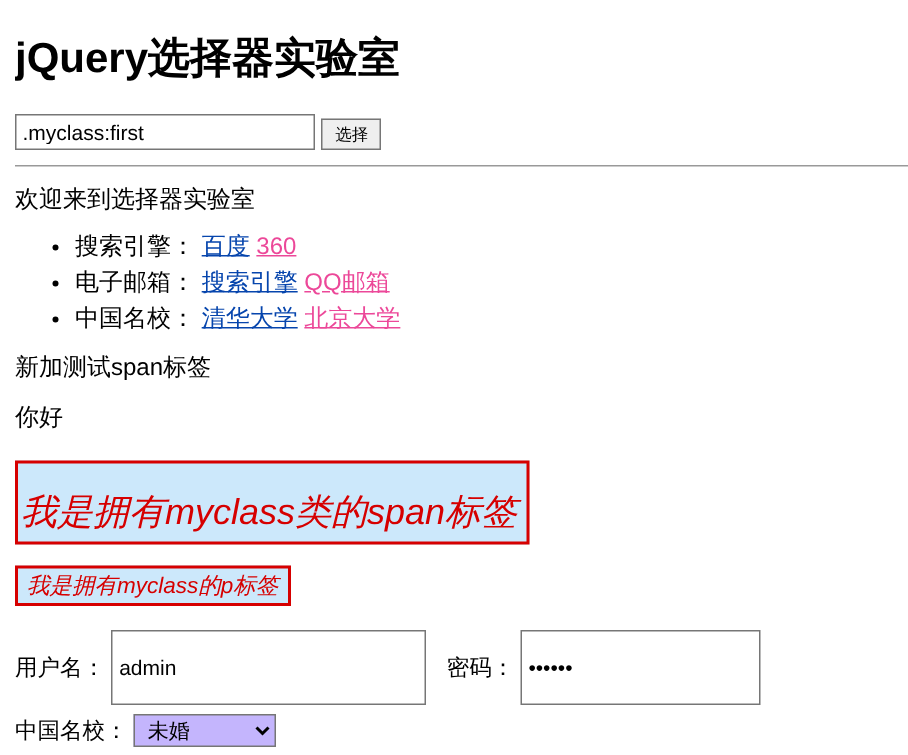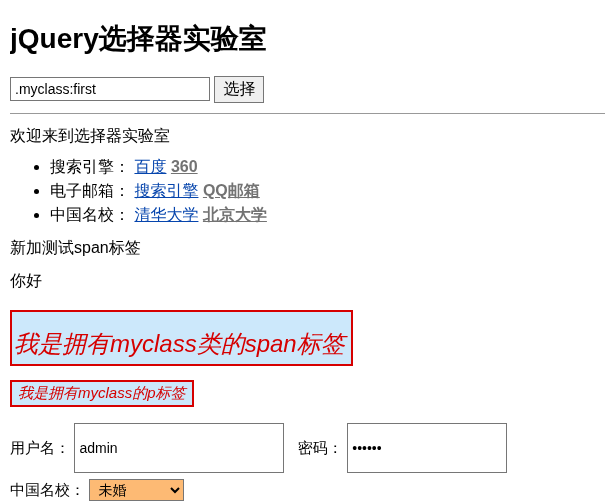--- a/index.html
+++ b/index.html
@@ -14,31 +14,31 @@
   h1 { font-size: 28px; margin: 10px 0 18px 0; font-weight: bold; }
   .selector-row { margin: 8px 0 10px 0; }
   .selector-input {
     width: 200px;
     padding: 3px 4px;
     font-size: 14px;
     border: 1px solid #767676;
   }
   .btn {
     padding: 2px 8px;
-    font-size: 16px;
+    font-size: 11px;
     border: 1px solid #767676;
     background: #efefef;
     cursor: pointer;
   }
   hr { border: none; border-top: 1px solid #999; margin: 8px 0 12px 0; }
   .welcome { margin: 6px 0 10px 0; }
   ul { margin: 6px 0 6px 0; padding-left: 40px; }
   li { margin: 3px 0; }
   a.link1 { color: #0645ad; }
-  a.link2 { color: #737373; text-decoration: underline; font-weight: bold; }
+  a.link2 { color: #ec4899; text-decoration: underline; }
   .para { margin: 12px 0; }
   .highlight-span {
     display: inline-block;
     background: #cce8fb;
     border: 2px solid #d60000;
     color: #d60000;
     font-style: italic;
     font-size: 24px;
     padding: 16px 6px 4px 2px;
     margin: 6px 0;
@@ -57,21 +57,21 @@
   .form-row { margin: 6px 0; }
   .text-input {
     border: 1px solid #767676;
     padding: 16px 4px;
     font-size: 14px;
   }
   .username-input { width: 210px; }
   .password-input { width: 160px; }
   .select-input {
     border: 1px solid #767676;
-    background: #fdba74;
+    background: #c4b5fd;
     padding: 1px 4px;
     font-size: 14px;
     width: 95px;
   }
   .watermark {
     position: absolute;
     right: 8px;
     bottom: 4px;
     color: #ccc;
     font-size: 14px;

